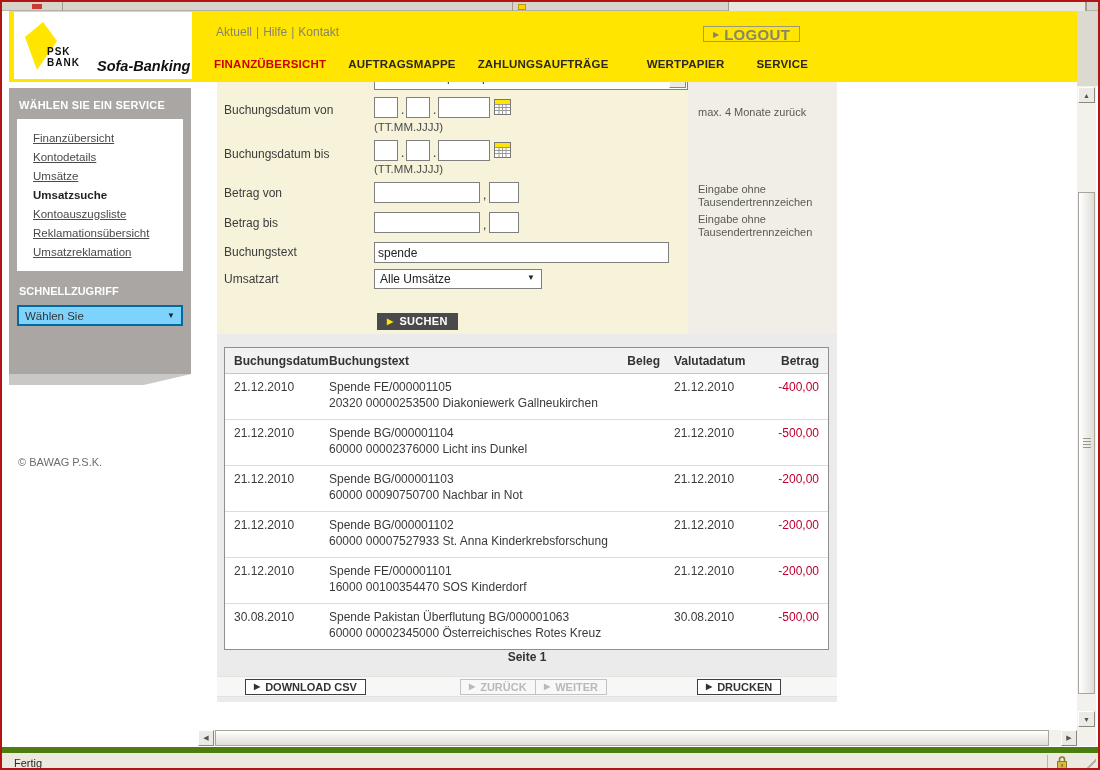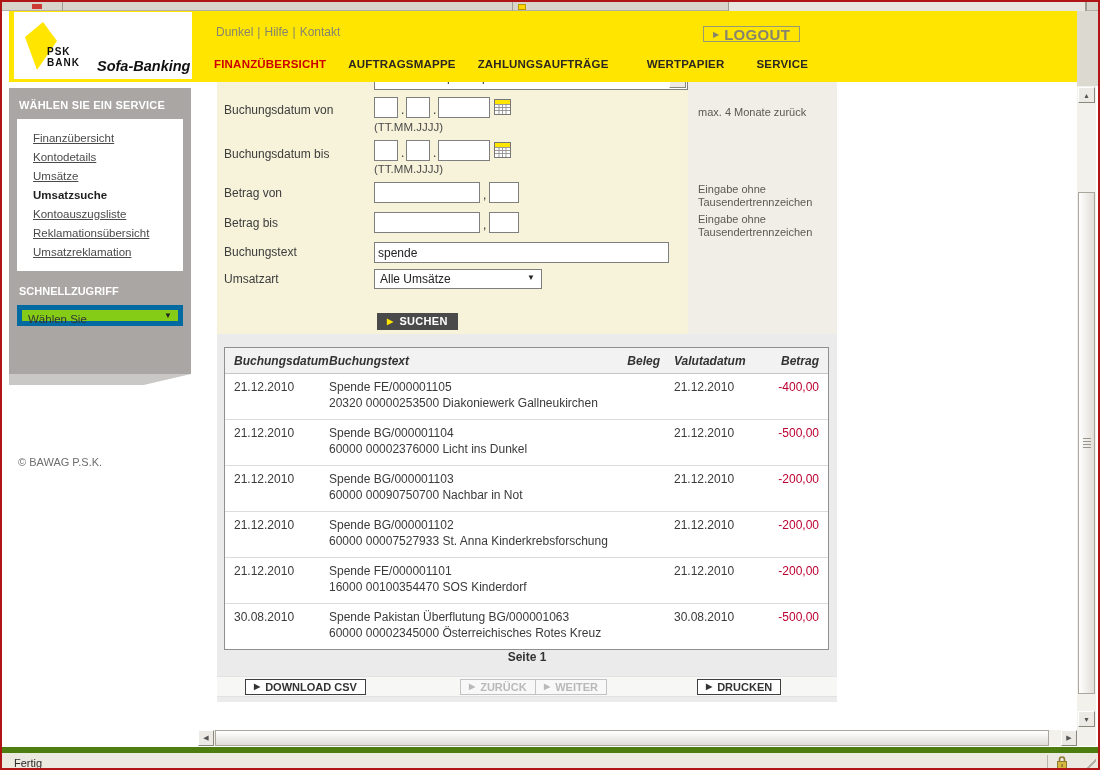--- a/index.html
+++ b/index.html
@@ -48,22 +48,22 @@
   .sidebar-panel { position:absolute; left:7px; top:86px; width:182px; height:286px;
                    background:#a9a6a4; z-index:1; }
   .panel-diag { position:absolute; left:7px; top:372px; width:182px; height:11px; background:#cac8c6;
                 clip-path:polygon(0 0,100% 0,74% 100%,0 100%); }
   .service-title { padding:11px 0 0 10px; color:#fff; font-weight:bold; font-size:11px; letter-spacing:.2px; }
   .menu-box { margin:8px 8px 0; background:#fff; padding:9px 0 10px; }
   .menu-box a { display:block; margin-left:16px; padding:3.5px 0; font-size:11.5px;
                 color:#4a4a4a; text-decoration:underline; cursor:pointer; }
   .menu-box a.active { font-weight:bold; text-decoration:none; color:#1f1f1f; }
   .quick-title { margin-top:14px; padding-left:10px; color:#fff; font-weight:bold; font-size:11px; }
-  .quick-select { position:relative; margin:8px 8px 0; height:21px; background:#84cc16;
-                  border:5px solid #0369a1; font-size:11.5px; color:#333;
+  .quick-select { position:relative; margin:8px 8px 0; height:21px; background:#7dd3fc;
+                  border:2px solid #0369a1; font-size:11.5px; color:#333;
                   line-height:19px; padding-left:6px; cursor:pointer; }
   .quick-select .caret, .w-select .caret { position:absolute; right:6px; top:50%;
                   transform:translateY(-55%); font-size:8px; color:#222; }
   .copyright { position:absolute; left:16px; top:454px; font-size:11px; color:#6e6e6e; z-index:1; }
 
   
   .form-bg { position:absolute; left:215px; top:58px; width:471px; height:274px;
              background:#f7f3da; z-index:1; }
   .info-panel { position:absolute; left:686px; top:58px; width:149px; height:274px;
                 background:#f0eee7; z-index:0; }
@@ -83,21 +83,21 @@
   .u-select { left:372px; top:267px; width:168px; height:20px; line-height:18px; padding-left:5px; }
   .suchen-btn { position:absolute; left:375px; top:311px; height:17px; background:#4a4a4a;
                 color:#fff; display:flex; align-items:center; gap:6px; padding:0 10px 1px;
                 font-size:11px; font-weight:bold; letter-spacing:.3px; z-index:2; cursor:pointer; }
   .suchen-btn .arr { color:#ffe500; font-size:8px; }
 
   
   .results { position:absolute; left:215px; top:332px; width:620px; height:368px; background:#ebebeb; }
   .rtable { position:absolute; left:7px; top:13px; width:605px; background:#fff; border:1px solid #8f8f8f; }
   .thead { display:flex; align-items:center; height:26px; background:#f2f2f2;
-           border-bottom:1px solid #c6c6c6; font-weight:bold; font-size:12px; color:#333;font-style:italic; }
+           border-bottom:1px solid #c6c6c6; font-weight:bold; font-size:12px; color:#333; }
   .c-date   { width:104px; padding-left:9px; }
   .c-text   { flex:1; }
   .c-beleg  { width:46px; text-align:right; }
   .c-valuta { width:96px; padding-left:14px; }
   .c-betrag { width:72px; text-align:right; padding-right:9px; }
   .trow { display:flex; padding:6px 0 9px; font-size:12px; color:#3a3a3a; border-top:1px solid #dcdcdc; }
   .trow:first-of-type { border-top:none; }
   .trow .line2 { margin-top:2px; }
   .trow .c-betrag { color:#bc0030; }
   .page-label { position:absolute; left:0; right:0; top:316px; text-align:center;
@@ -158,21 +158,21 @@
         <polygon points="20,0 34,19 14,48 2,15" fill="#ffe500"></polygon>
       </svg>
       <div class="brand-lines">
         <div>PSK</div>
         <div>BANK</div>
       </div>
       <div class="brand-product">Sofa-Banking</div>
     </div>
 
     <div class="top-links">
-      <a>Dunkel</a><span class="sep">|</span><a>Hilfe</a><span class="sep">|</span><a>Kontakt</a>
+      <a>Aktuell</a><span class="sep">|</span><a>Hilfe</a><span class="sep">|</span><a>Kontakt</a>
     </div>
 
     <div class="logout-btn">
       <span class="arr">▶</span>
       <span class="lbl">LOGOUT</span>
     </div>
 
     <nav class="nav" id="nav">
         <a class="active">FINANZÜBERSICHT</a>
         <a>AUFTRAGSMAPPE</a>

